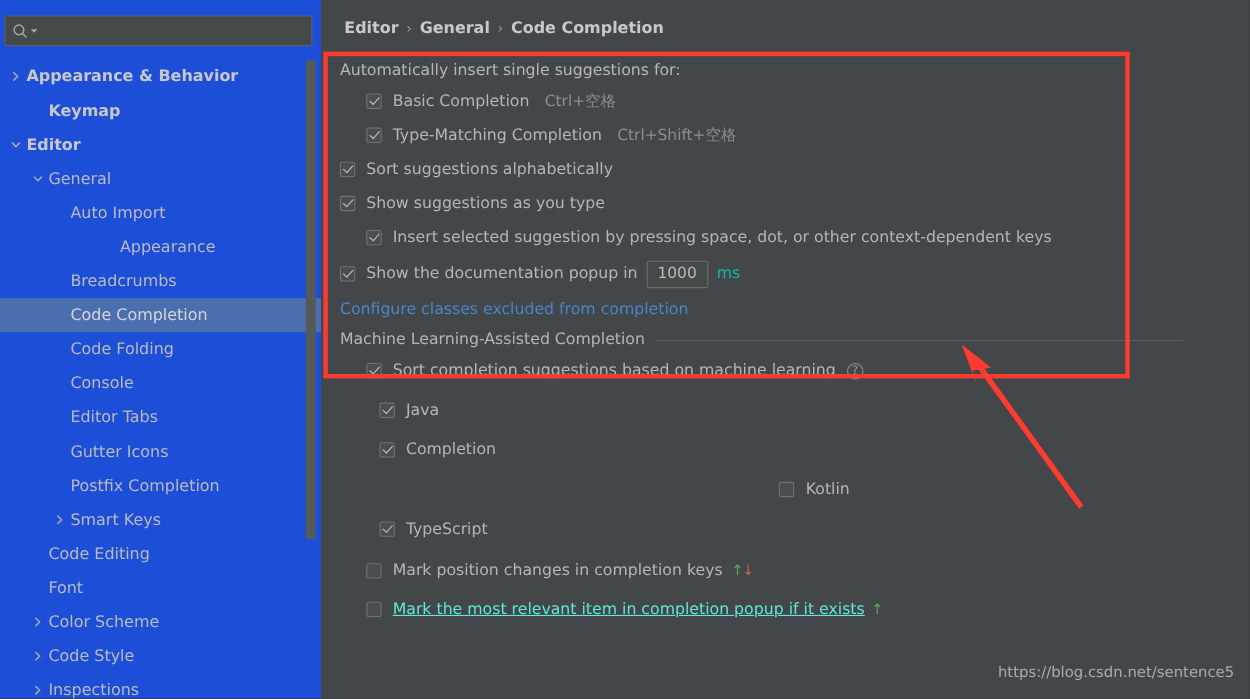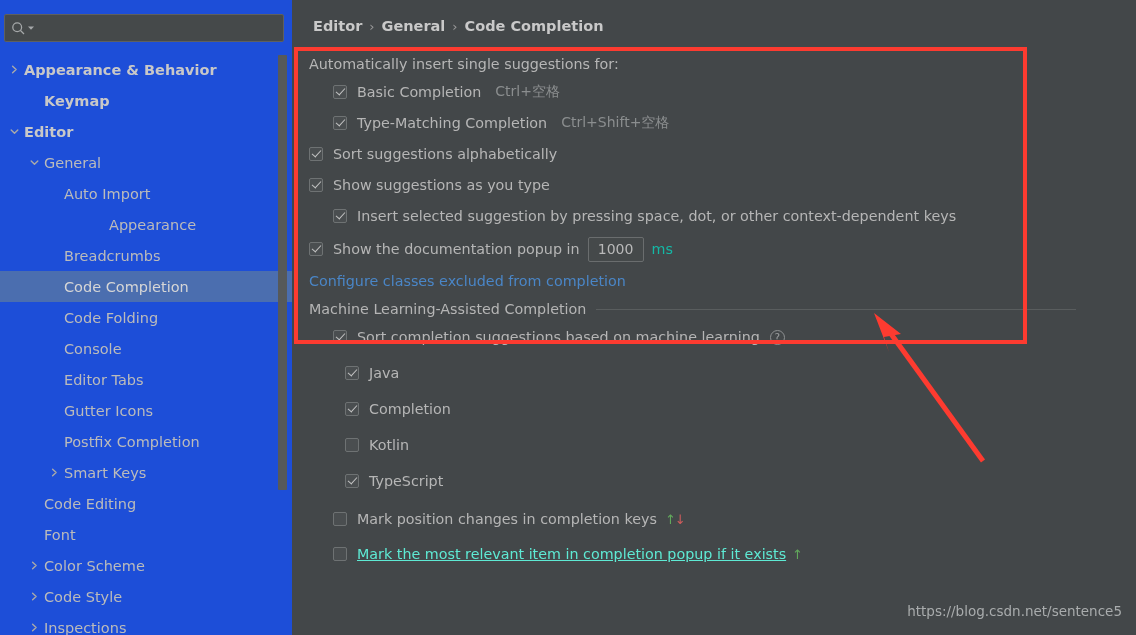--- a/index.html
+++ b/index.html
@@ -441,21 +441,21 @@
       </div>
 
       <div class="row r-check indent3" style="height:36px;">
         <span class="cb checked"></span>
         <span class="lbl">Java</span>
       </div>
       <div class="row r-check indent3" style="height:36px;">
         <span class="cb checked"></span>
         <span class="lbl">Completion</span>
       </div>
-      <div class="row r-check indent3" style="height:36px;">
+      <div class="row r-check indent3" style="height:36px;justify-content:center;">
         <span class="cb"></span>
         <span class="lbl">Kotlin</span>
       </div>
       <div class="row r-check indent3" style="height:36px;">
         <span class="cb checked"></span>
         <span class="lbl">TypeScript</span>
       </div>
 
       <div class="row r-check indent2" style="height:40px;">
         <span class="cb"></span>

